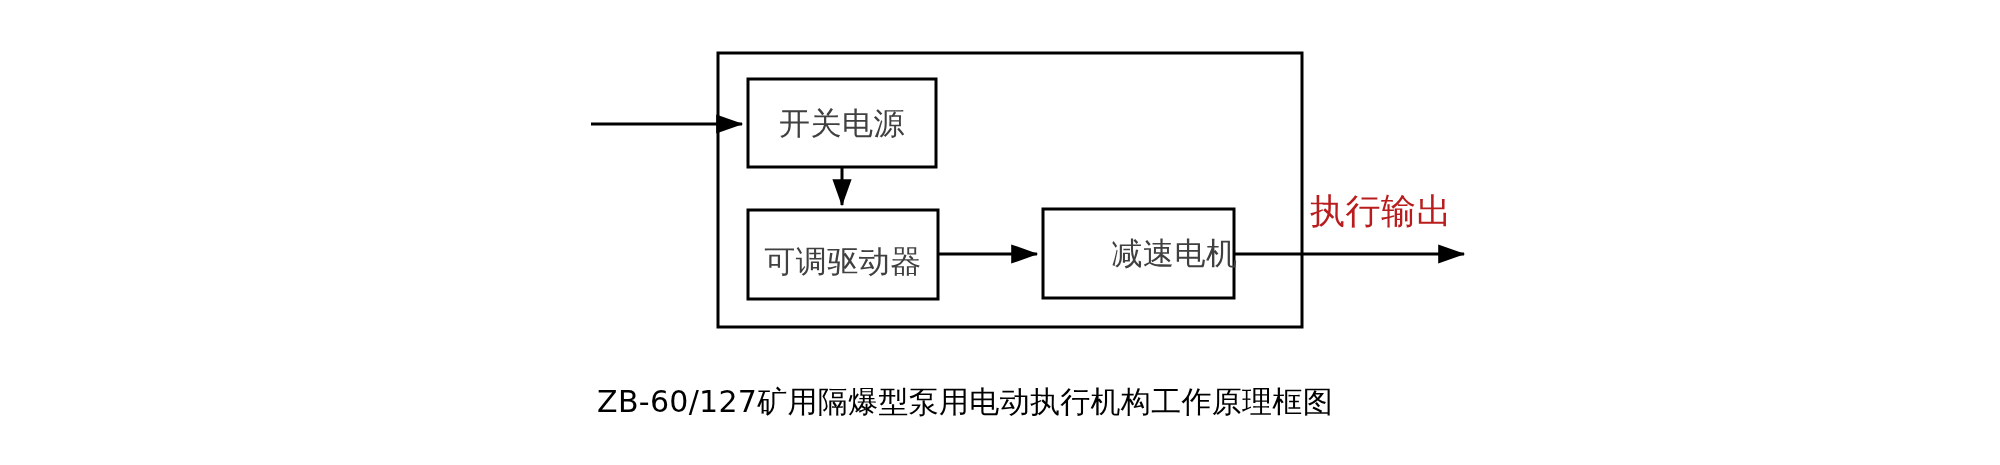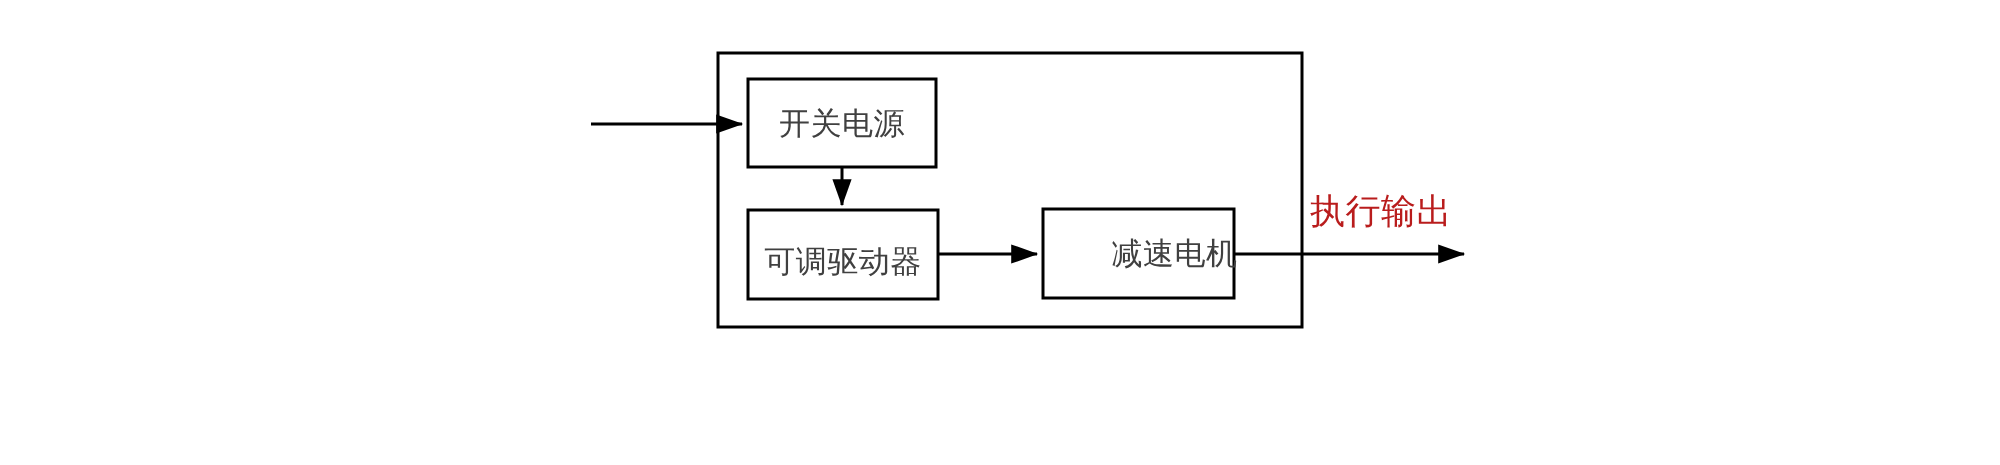--- a/index.html
+++ b/index.html
@@ -98,14 +98,17 @@
   <div class="box-label" id="box-adjustable-driver">
     <span>可调驱动器</span>
   </div>
 
   <div class="box-label" id="box-gear-motor">
     <span>减速电机</span>
   </div>
 
   <div class="free-label" id="label-execution-output">执行输出</div>
 
+  <div id="caption">
+    <span class="caption-inner">ZB-60/127矿用隔爆型泵用电动执行机构工作原理框图</span>
+  </div>
 
 </div>
 
 </body></html>

